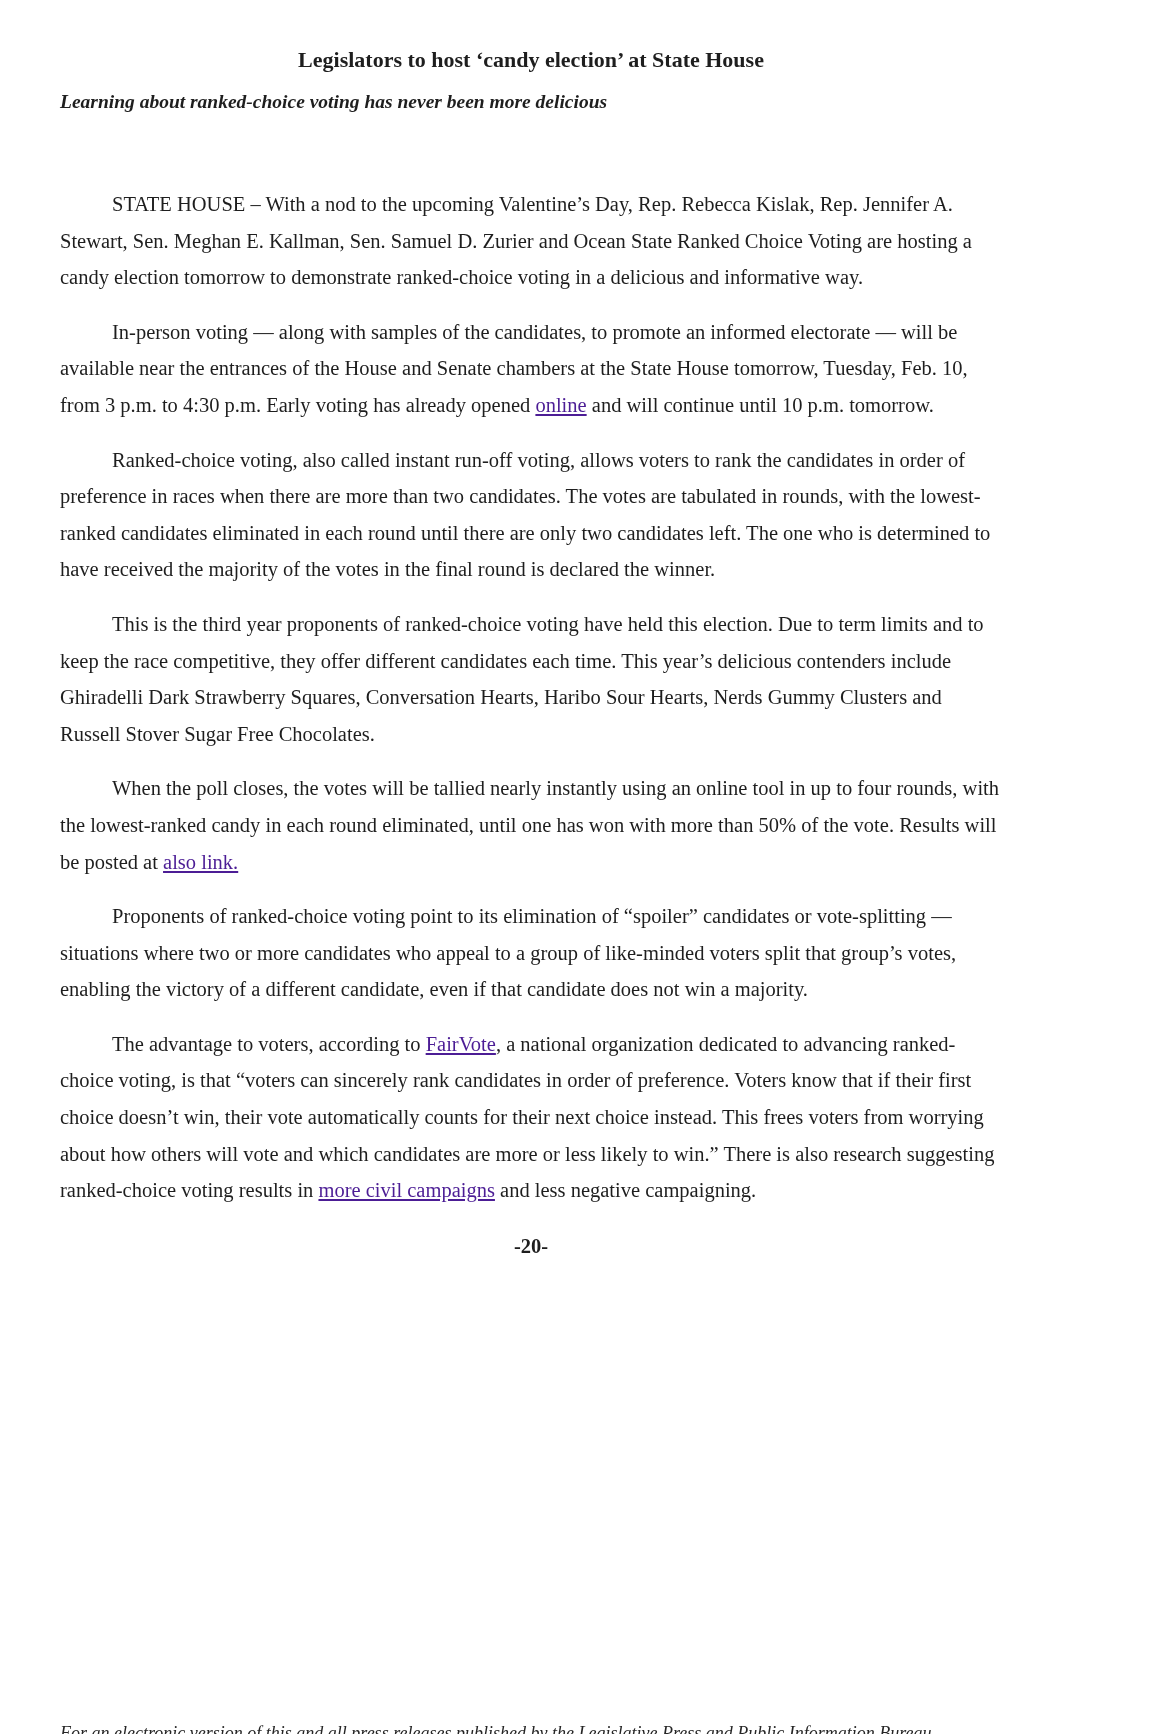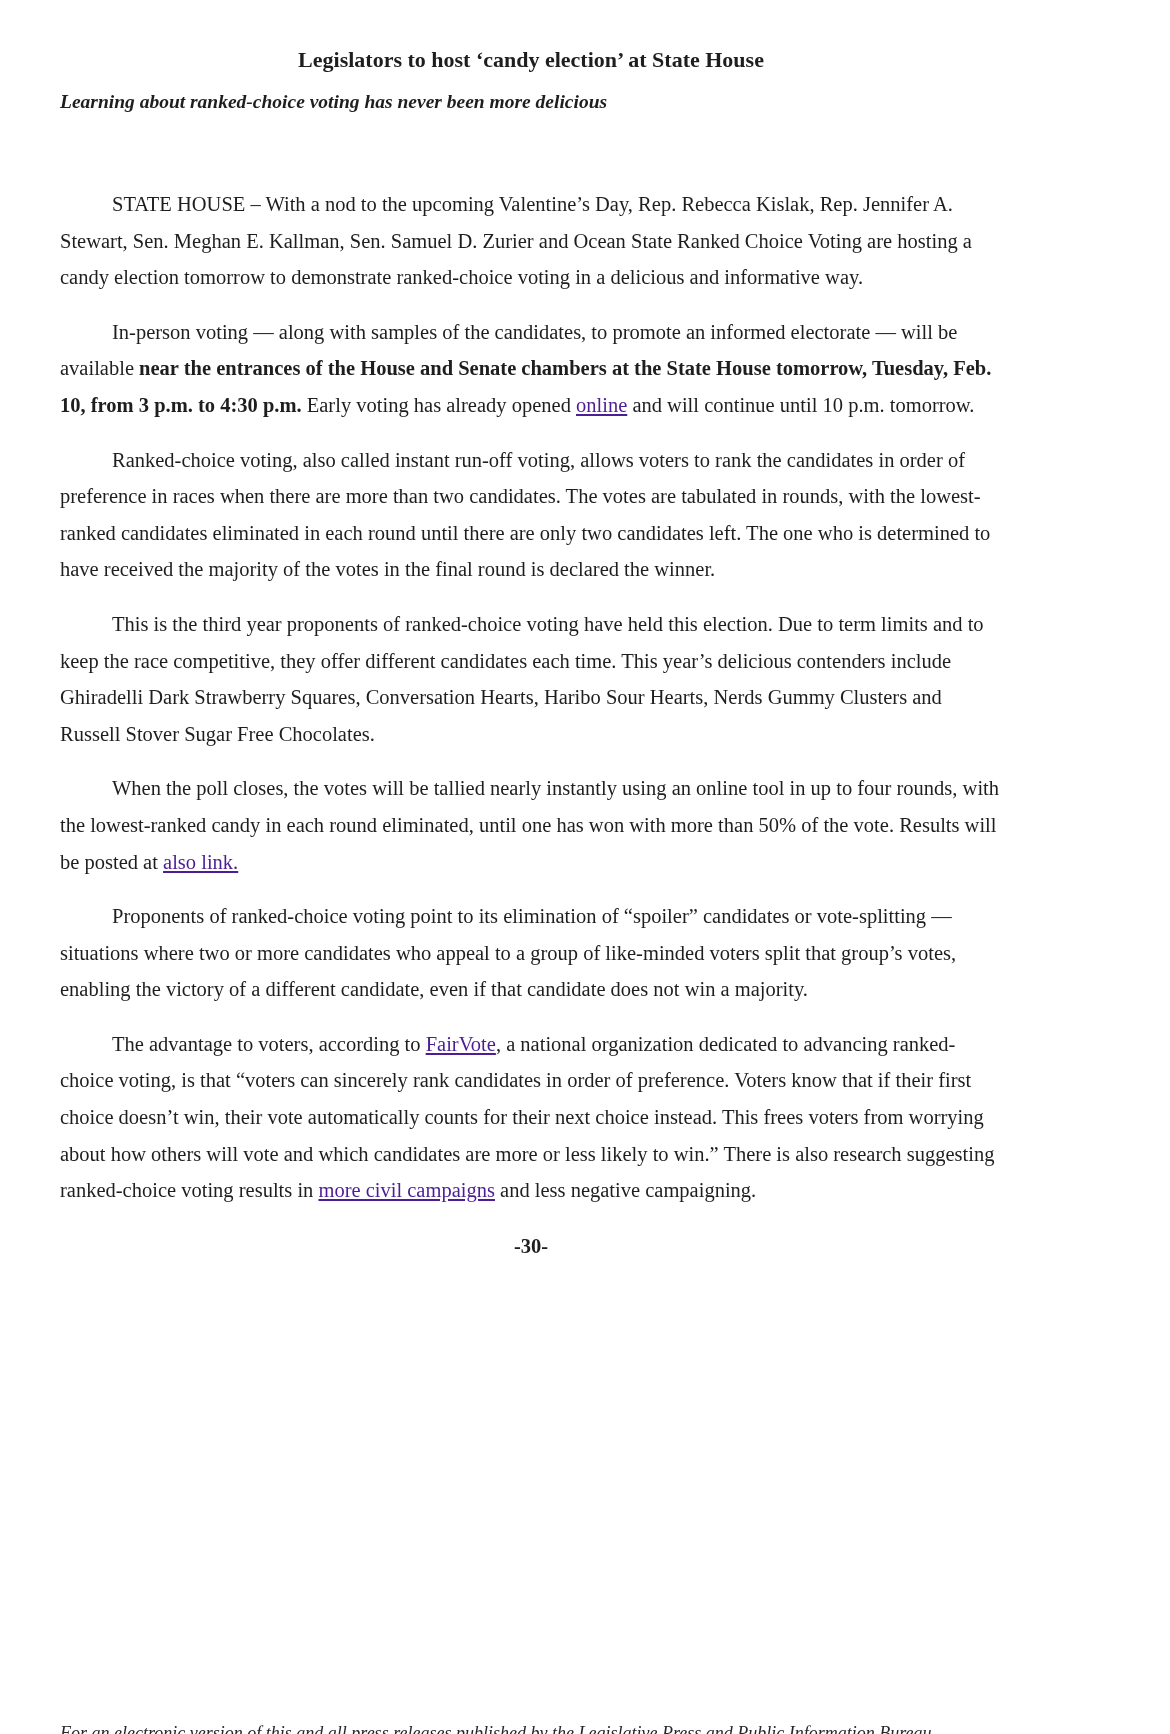--- a/index.html
+++ b/index.html
@@ -34,21 +34,21 @@
     margin-top: 70px;
     font-size: 20.5px;
     line-height: 36.6px;
     text-align: left;
   }
   .article-body p {
     margin: 18px 0 0 0;
     text-indent: 52px;
   }
   .article-body p:first-child { margin-top: 12px; }
-  .run-bold { font-weight: bold; }
+  .run-bold { font-weight: normal; }
   a.doc-link {
     color: #4c1d95;
     text-decoration: underline;
     cursor: pointer;
   }
   .sign-off {
     margin-top: 19px;
     text-align: center;
     font-weight: bold;
     font-size: 20.5px;
@@ -77,17 +77,17 @@
     <div class="article-body">
         <p><span>STATE HOUSE – With a nod to the upcoming Valentine’s Day, Rep. Rebecca Kislak, Rep. Jennifer A. Stewart, Sen. Meghan E. Kallman, Sen. Samuel D. Zurier and Ocean State Ranked Choice Voting are hosting a candy election tomorrow to demonstrate ranked-choice voting in a delicious and informative way.</span></p>
         <p><span>In-person voting — along with samples of the candidates, to promote an informed electorate — will be available </span><span class="run-bold">near the entrances of the House and Senate chambers at the State House tomorrow, Tuesday, Feb. 10, from 3 p.m. to 4:30 p.m.</span><span> Early voting has already opened </span><a class="doc-link">online</a><span> and will continue until 10 p.m. tomorrow.</span></p>
         <p><span>Ranked-choice voting, also called instant run-off voting, allows voters to rank the candidates in order of preference in races when there are more than two candidates. The votes are tabulated in rounds, with the lowest-ranked candidates eliminated in each round until there are only two candidates left. The one who is determined to have received the majority of the votes in the final round is declared the winner.</span></p>
         <p><span>This is the third year proponents of ranked-choice voting have held this election. Due to term limits and to keep the race competitive, they offer different candidates each time. This year’s delicious contenders include Ghiradelli Dark Strawberry Squares, Conversation Hearts, Haribo Sour Hearts, Nerds Gummy Clusters and Russell Stover Sugar Free Chocolates.</span></p>
         <p><span>When the poll closes, the votes will be tallied nearly instantly using an online tool in up to four rounds, with the lowest-ranked candy in each round eliminated, until one has won with more than 50% of the vote. Results will be posted at </span><a class="doc-link">also link.</a></p>
         <p><span>Proponents of ranked-choice voting point to its elimination of “spoiler” candidates or vote-splitting — situations where two or more candidates who appeal to a group of like-minded voters split that group’s votes, enabling the victory of a different candidate, even if that candidate does not win a majority.</span></p>
         <p><span>The advantage to voters, according to </span><a class="doc-link">FairVote</a><span>, a national organization dedicated to advancing ranked-choice voting, is that “voters can sincerely rank candidates in order of preference. Voters know that if their first choice doesn’t win, their vote automatically counts for their next choice instead. This frees voters from worrying about how others will vote and which candidates are more or less likely to win.” There is also research suggesting ranked-choice voting results in </span><a class="doc-link">more civil campaigns</a><span> and less negative campaigning.</span></p>
       </div>
 
-    <div class="sign-off">-30-</div>
+    <div class="sign-off">-20-</div>
   </div>
 
   <div class="page-footer">For an electronic version of this and all press releases published by the Legislative Press and Public Information Bureau</div>
 </div>
 
 </body></html>

